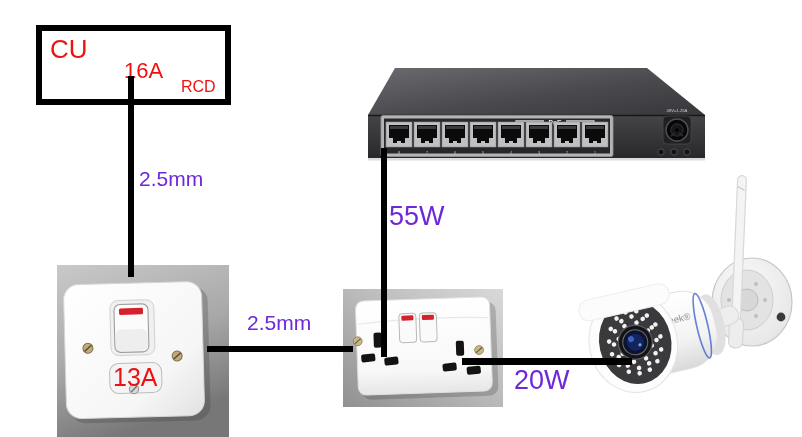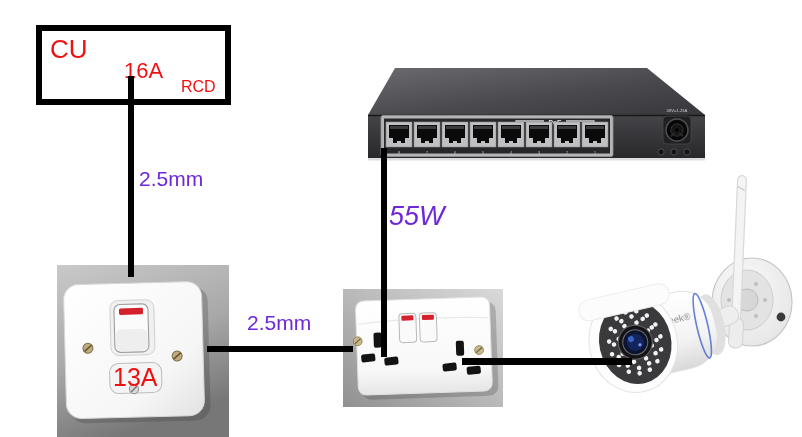--- a/index.html
+++ b/index.html
@@ -10,21 +10,21 @@
   .wire{position:absolute;background:#000;z-index:40;}
   .lbl{position:absolute;color:#6d28d9;z-index:50;line-height:1;white-space:nowrap;}
   .cu-box{position:absolute;left:36px;top:25px;width:195px;height:80px;box-sizing:border-box;
           border:6px solid #000;background:#fff;z-index:30;}
   .cu-box .t{position:absolute;color:#ee1111;line-height:1;}
   .cu-t{left:8px;top:5px;font-size:26px;}
   .a16-t{left:82px;top:29px;font-size:22px;}
   .rcd-t{left:139px;top:48px;font-size:16px;}
   .lbl-25a{left:139px;top:168px;font-size:21px;}
   .lbl-25b{left:247px;top:312px;font-size:21px;}
-  .lbl-55w{left:389px;top:203px;font-size:27px;font-style:italic;}
+  .lbl-55w{left:389px;top:203px;font-size:27px;}
   .lbl-20w{left:514px;top:367px;font-size:27px;}
   .wire-v1{left:128px;top:76px;width:6px;height:201px;}
   .wire-v2{left:381px;top:148px;width:6px;height:209px;}
   .wire-h1{left:207px;top:346px;width:146px;height:6px;}
   .wire-h2{left:462px;top:358px;width:170px;height:7px;}
 </style>
 </head>
 <body>
 
 <div class="stage">
@@ -36,20 +36,21 @@
   </div>
 
   <div class="wire wire-v1"></div>
   <div class="wire wire-h1"></div>
   <div class="wire wire-v2"></div>
   <div class="wire wire-h2"></div>
 
   <div class="lbl lbl-25a">2.5mm</div>
   <div class="lbl lbl-55w">55W</div>
   <div class="lbl lbl-25b">2.5mm</div>
+  <div class="lbl lbl-20w">20W</div>
 
   <svg class="art" style="left:365px;top:64px" width="340" height="100" viewBox="0 0 340 100">
     <defs>
       <linearGradient id="swTop" x1="0" y1="0" x2="1" y2="1">
         <stop offset="0" stop-color="#6b6b6f"></stop>
           <stop offset="0.55" stop-color="#4a4a4e"></stop>
           <stop offset="1" stop-color="#37373b"></stop>
       </linearGradient>
       <linearGradient id="swFront" x1="0" y1="0" x2="0" y2="1">
         <stop offset="0" stop-color="#454549"></stop>

